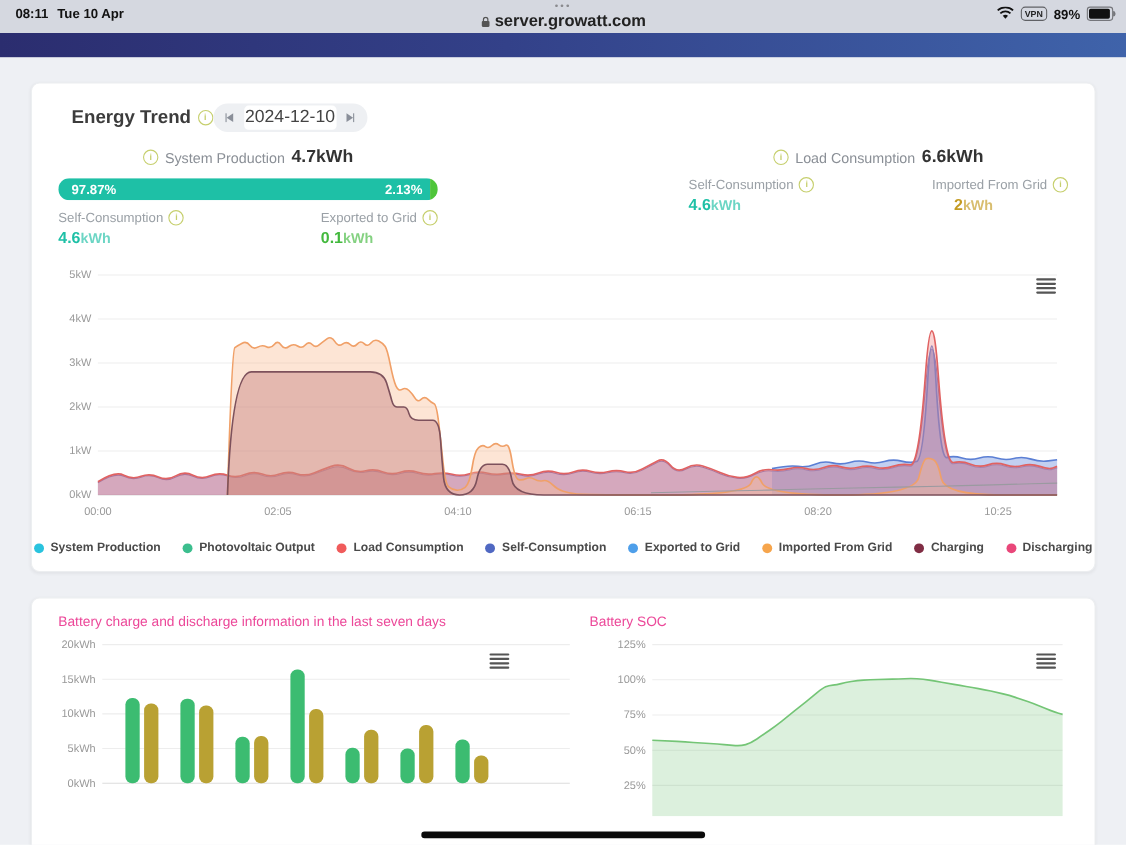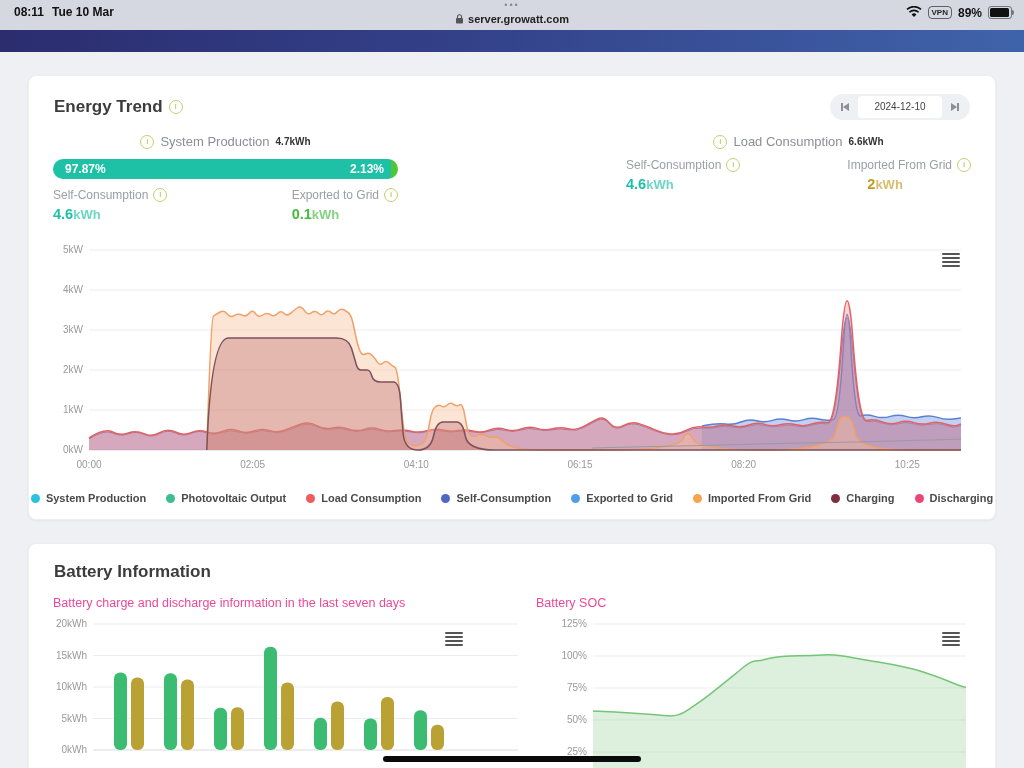--- a/index.html
+++ b/index.html
@@ -2,52 +2,52 @@
 <html><head>
 <meta charset="utf-8">
 <style>
   html,body{margin:0;padding:0}
   body{width:1024px;height:768px;overflow:hidden;background:#eef0f4;font-family:"Liberation Sans",sans-serif;position:relative}
   
   .statusbar{height:30px;background:#d5d8e0;position:relative}
   .st-left{position:absolute;left:14px;top:5px;font-size:12px;font-weight:700;color:#111;display:flex;gap:8px}
   .st-center{position:absolute;left:0;right:0;top:0;text-align:center}
   .st-dots{font-size:9px;letter-spacing:2px;color:#8a8a8e;line-height:10px;cursor:default}
-  .st-url{font-size:11px;font-weight:600;color:#222;display:inline-flex;align-items:center;gap:4px;margin-top:1px}
+  .st-url{font-size:15px;font-weight:600;color:#222;display:inline-flex;align-items:center;gap:4px;margin-top:1px}
   .st-right{position:absolute;right:12px;top:6px;display:flex;align-items:flex-start;gap:6px;font-size:12px;font-weight:600;color:#111}
   .vpn{border:1px solid rgba(0,0,0,.55);border-radius:4px;font-size:8px;font-weight:700;padding:0 3px;line-height:11px;color:#222}
   .bat{width:22px;height:11px;border:1px solid rgba(0,0,0,.45);border-radius:3px;position:relative}
   .bat .lvl{position:absolute;left:1px;top:1px;bottom:1px;width:85%;background:#111;border-radius:1.5px}
   .bat:after{content:"";position:absolute;right:-3px;top:3px;width:2px;height:5px;background:rgba(0,0,0,.45);border-radius:0 2px 2px 0}
   
   .navbar{height:22px;background:linear-gradient(90deg,#2b2d6f 0%,#334189 45%,#3f63aa 100%)}
   
   .card{position:absolute;left:28px;width:968px;background:#fff;border:1px solid #eceef0;border-radius:8px;box-shadow:0 1px 3px rgba(0,0,0,.05);box-sizing:border-box}
   #card1{top:75px;height:445px}
   #card2{top:543px;height:300px}
-  .card-head{display:flex;justify-content:space-between;align-items:center;padding:18px 25px 0}
+  .card-head{display:flex;justify-content:flex-start;align-items:center;padding:18px 36px 0}
   .card-title{font-size:17px;font-weight:700;color:#3c3c3c;display:flex;align-items:center;gap:6px}
   .info{display:inline-block;width:12px;height:12px;border:1px solid #c6cf6d;border-radius:50%;color:#c6cf6d;font-size:8px;line-height:12px;text-align:center;font-weight:700;flex:0 0 auto}
   
   .controls{display:flex;gap:10px;align-items:center}
   .datebox{display:flex;align-items:center;background:#eef0f3;border-radius:15px;height:26px;padding:0 2px}
   .date-btn{width:26px;height:26px;display:flex;align-items:center;justify-content:center;cursor:pointer}
   .dbar{width:1.5px;height:8px;background:#8a8f99}
   .tri-l{width:0;height:0;border-top:4px solid transparent;border-bottom:4px solid transparent;border-right:6px solid #8a8f99}
   .tri-r{width:0;height:0;border-top:4px solid transparent;border-bottom:4px solid transparent;border-left:6px solid #8a8f99}
-  .date-field{background:#fff;border-radius:4px;height:22px;line-height:22px;width:84px;text-align:center;font-size:10px;color:#444}
+  .date-field{background:#fff;border-radius:4px;height:22px;line-height:22px;width:84px;text-align:center;font-size:16px;color:#444}
   .tabs{display:flex;background:#eef0f3;border-radius:15px;height:26px}
   .tab{width:56px;line-height:26px;text-align:center;font-size:12.5px;color:#8a9099;border-right:1px solid #dfe2e6;cursor:pointer}
   .tab:last-child{border-right:none}
   .tab.active{background:#1d8ff2;color:#fff;border-radius:15px;border-right:none;font-weight:600}
   
   .stats{display:flex;justify-content:space-between;padding:14px 24px 0}
   .stat-col{width:345px}
   .stat-head{display:flex;justify-content:center;align-items:center;gap:6px;font-size:13px;color:#8a8f96}
-  .stat-head b{color:#333;font-size:10px}
+  .stat-head b{color:#333;font-size:16px}
   .pbar{height:20px;border-radius:10px;margin-top:10px;display:flex;overflow:hidden;position:relative}
   .pbar .seg{height:100%}
   .pbar .lab{position:absolute;top:3px;font-size:12px;font-weight:700;color:#fff}
   .stat-sub{display:flex;justify-content:space-between;margin-top:9px}
   .sub-label{font-size:12px;color:#9aa0a6;display:flex;align-items:center;gap:5px}
   .sub-val{font-size:14.5px;font-weight:700;margin-top:4px}
   .sub-val .unit{font-size:13px;opacity:.65;font-weight:600}
   
   .echart{position:absolute;left:24px;top:160px;width:920px}
   .axlbl{font-size:10px;fill:#999}
@@ -68,21 +68,21 @@
   #menu-soc{right:11px}
   
   .home-indicator{position:absolute;left:383px;top:756px;width:258px;height:6px;background:#0a0a0a;border-radius:3px;z-index:50}
 </style>
 </head>
 <body>
 
 <div class="statusbar">
   <div class="st-left">
     <span>08:11</span>
-    <span>Tue 10 Mar</span>
+    <span>Tue 10 Apr</span>
   </div>
   <div class="st-center">
     <div class="st-dots">•••</div>
     <div class="st-url">
       <svg width="9" height="10" viewBox="0 0 9 10">
           <rect x="1" y="4" width="7" height="5.5" rx="1" fill="#555"></rect>
           <path d="M2.5 4 V2.8 A2 2 0 0 1 6.5 2.8 V4" stroke="#555" stroke-width="1.1" fill="none"></path>
         </svg>
       <span>server.growatt.com</span>
     </div>
@@ -251,25 +251,20 @@
         <span>Charging</span>
       </div>
     <div class="lg-item">
         <span class="dot" style="background: rgb(233, 71, 122);"></span>
         <span>Discharging</span>
       </div>
   </div>
 </div>
 
 <div class="card" id="card2">
-  <div class="card-head">
-    <div class="card-title">
-      <span>Battery Information</span>
-    </div>
-  </div>
   <div class="bcharts">
     <div class="bblock bleft">
       <div class="subtitle">Battery charge and discharge information in the last seven days</div>
       <svg id="barChart" width="470" height="170">
           <line x1="40" x2="465" y1="140" y2="140" stroke="#dcdcdc" stroke-width="1"></line>
           <text x="34" y="143" text-anchor="end" class="axlbl">0kWh</text>
           <line x1="40" x2="465" y1="108.5" y2="108.5" stroke="#ededed" stroke-width="1"></line>
           <text x="34" y="111.5" text-anchor="end" class="axlbl">5kWh</text>
           <line x1="40" x2="465" y1="77" y2="77" stroke="#ededed" stroke-width="1"></line>
           <text x="34" y="80" text-anchor="end" class="axlbl">10kWh</text>

